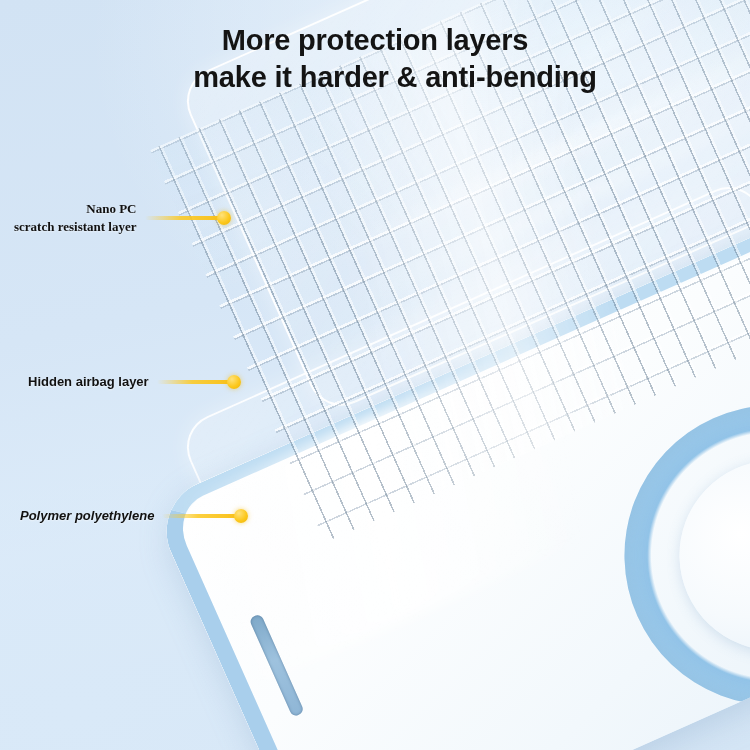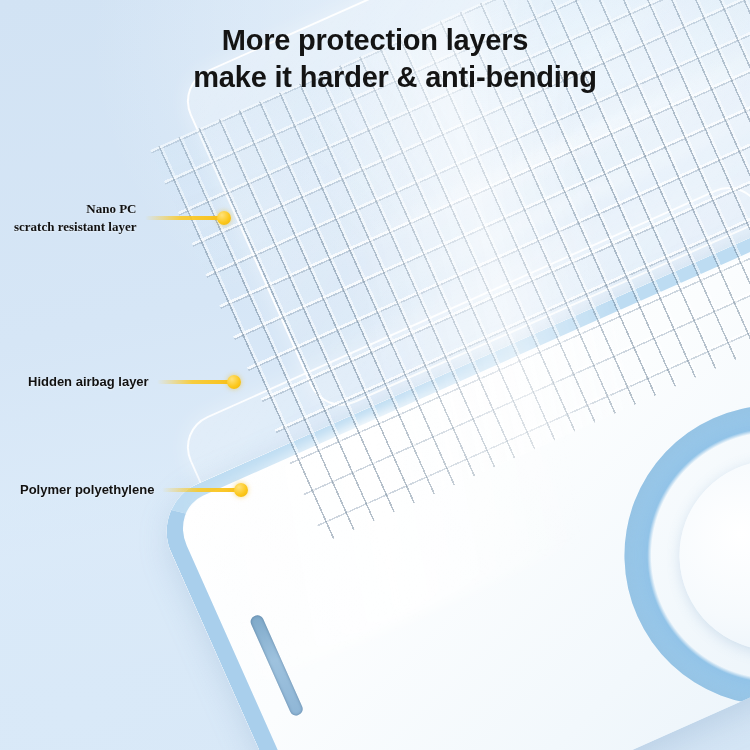--- a/index.html
+++ b/index.html
@@ -217,21 +217,21 @@
     margin-top: -7px;
     border-radius: 50%;
     background: radial-gradient(circle at 35% 30%, #ffe27a 0%, #fcc81e 55%, #eeb300 100%);
     box-shadow: 0 0 5px rgba(244,186,20,.55);
   }
 
   .co1 { left: 14px;  top: 200px; font-family: Liberation Serif, serif; }
   .co1 .leader { width: 80px; }
   .co2 { left: 28px;  top: 345px; margin-top: 28px; }
   .co2 .leader { width: 78px; }
-  .co3 { left: 20px;  top: 481px; }
+  .co3 { left: 20px;  top: 507px; font-style: italic; }
   .co3 .leader { width: 80px; }
 </style>
 </head>
 <body>
 
 <div id="stage">
 
   <div class="bg-base"></div>
   <div class="streak s1"></div>
   <div class="streak s2"></div>

